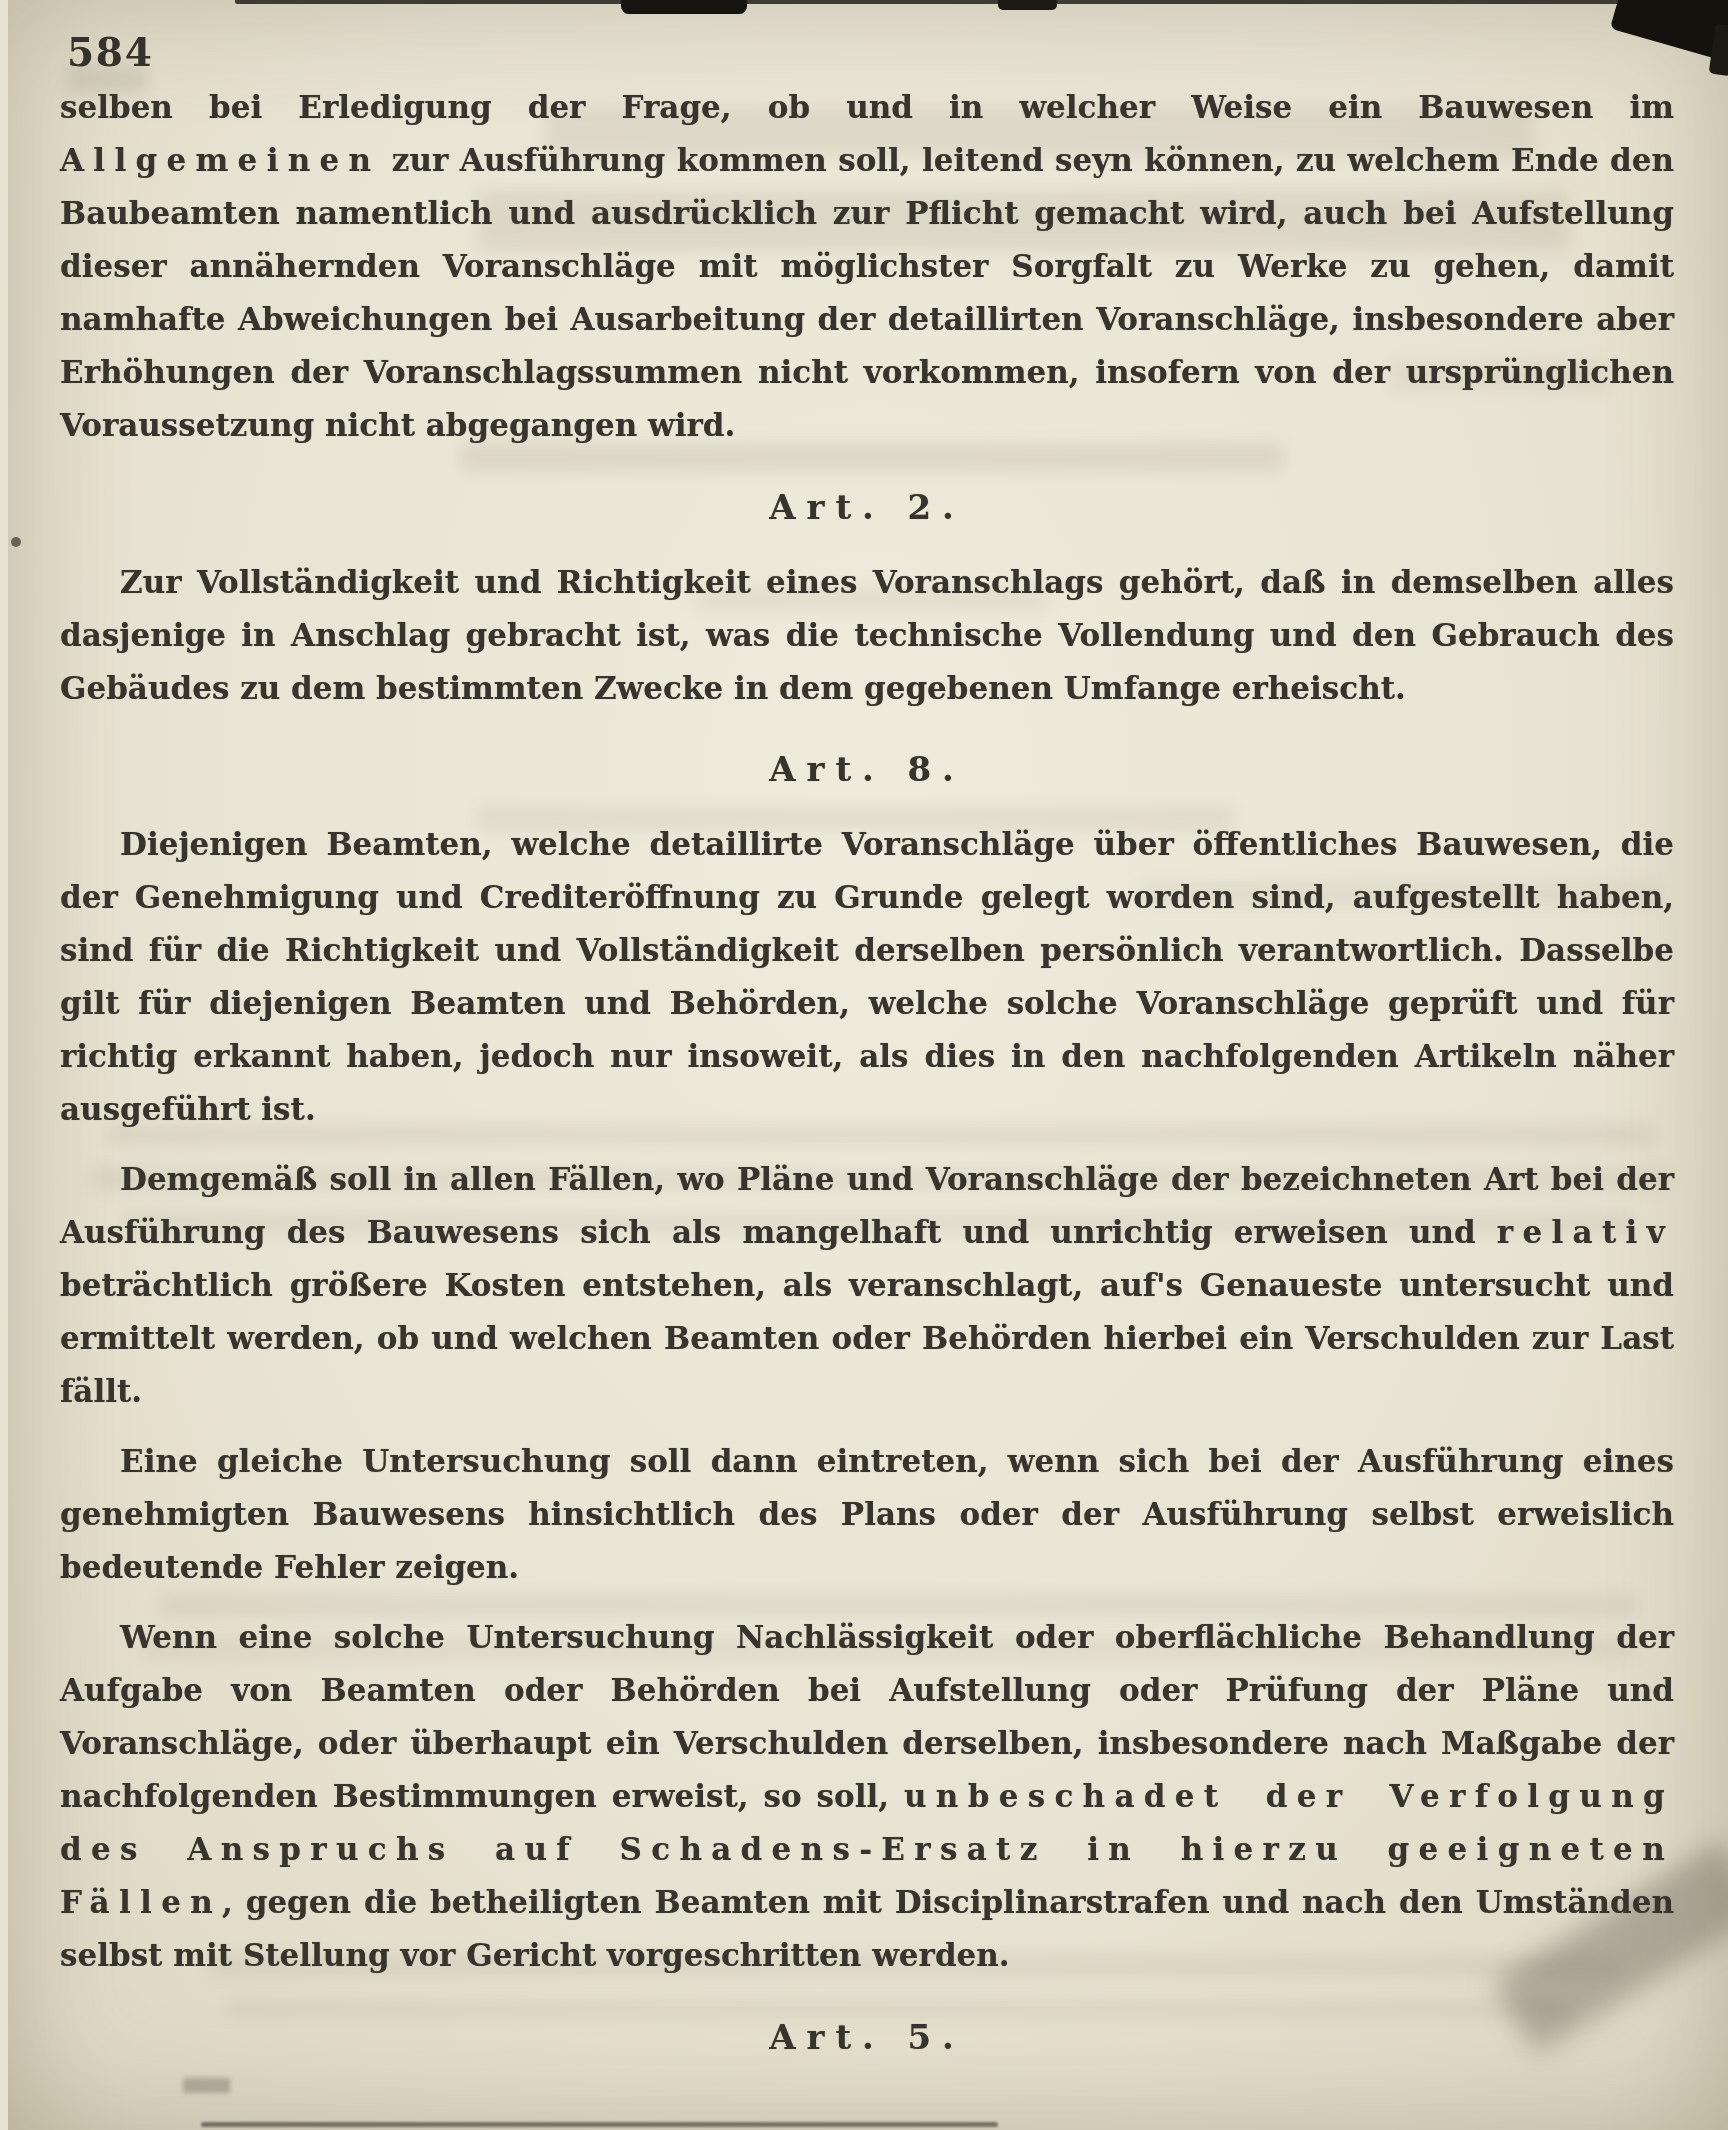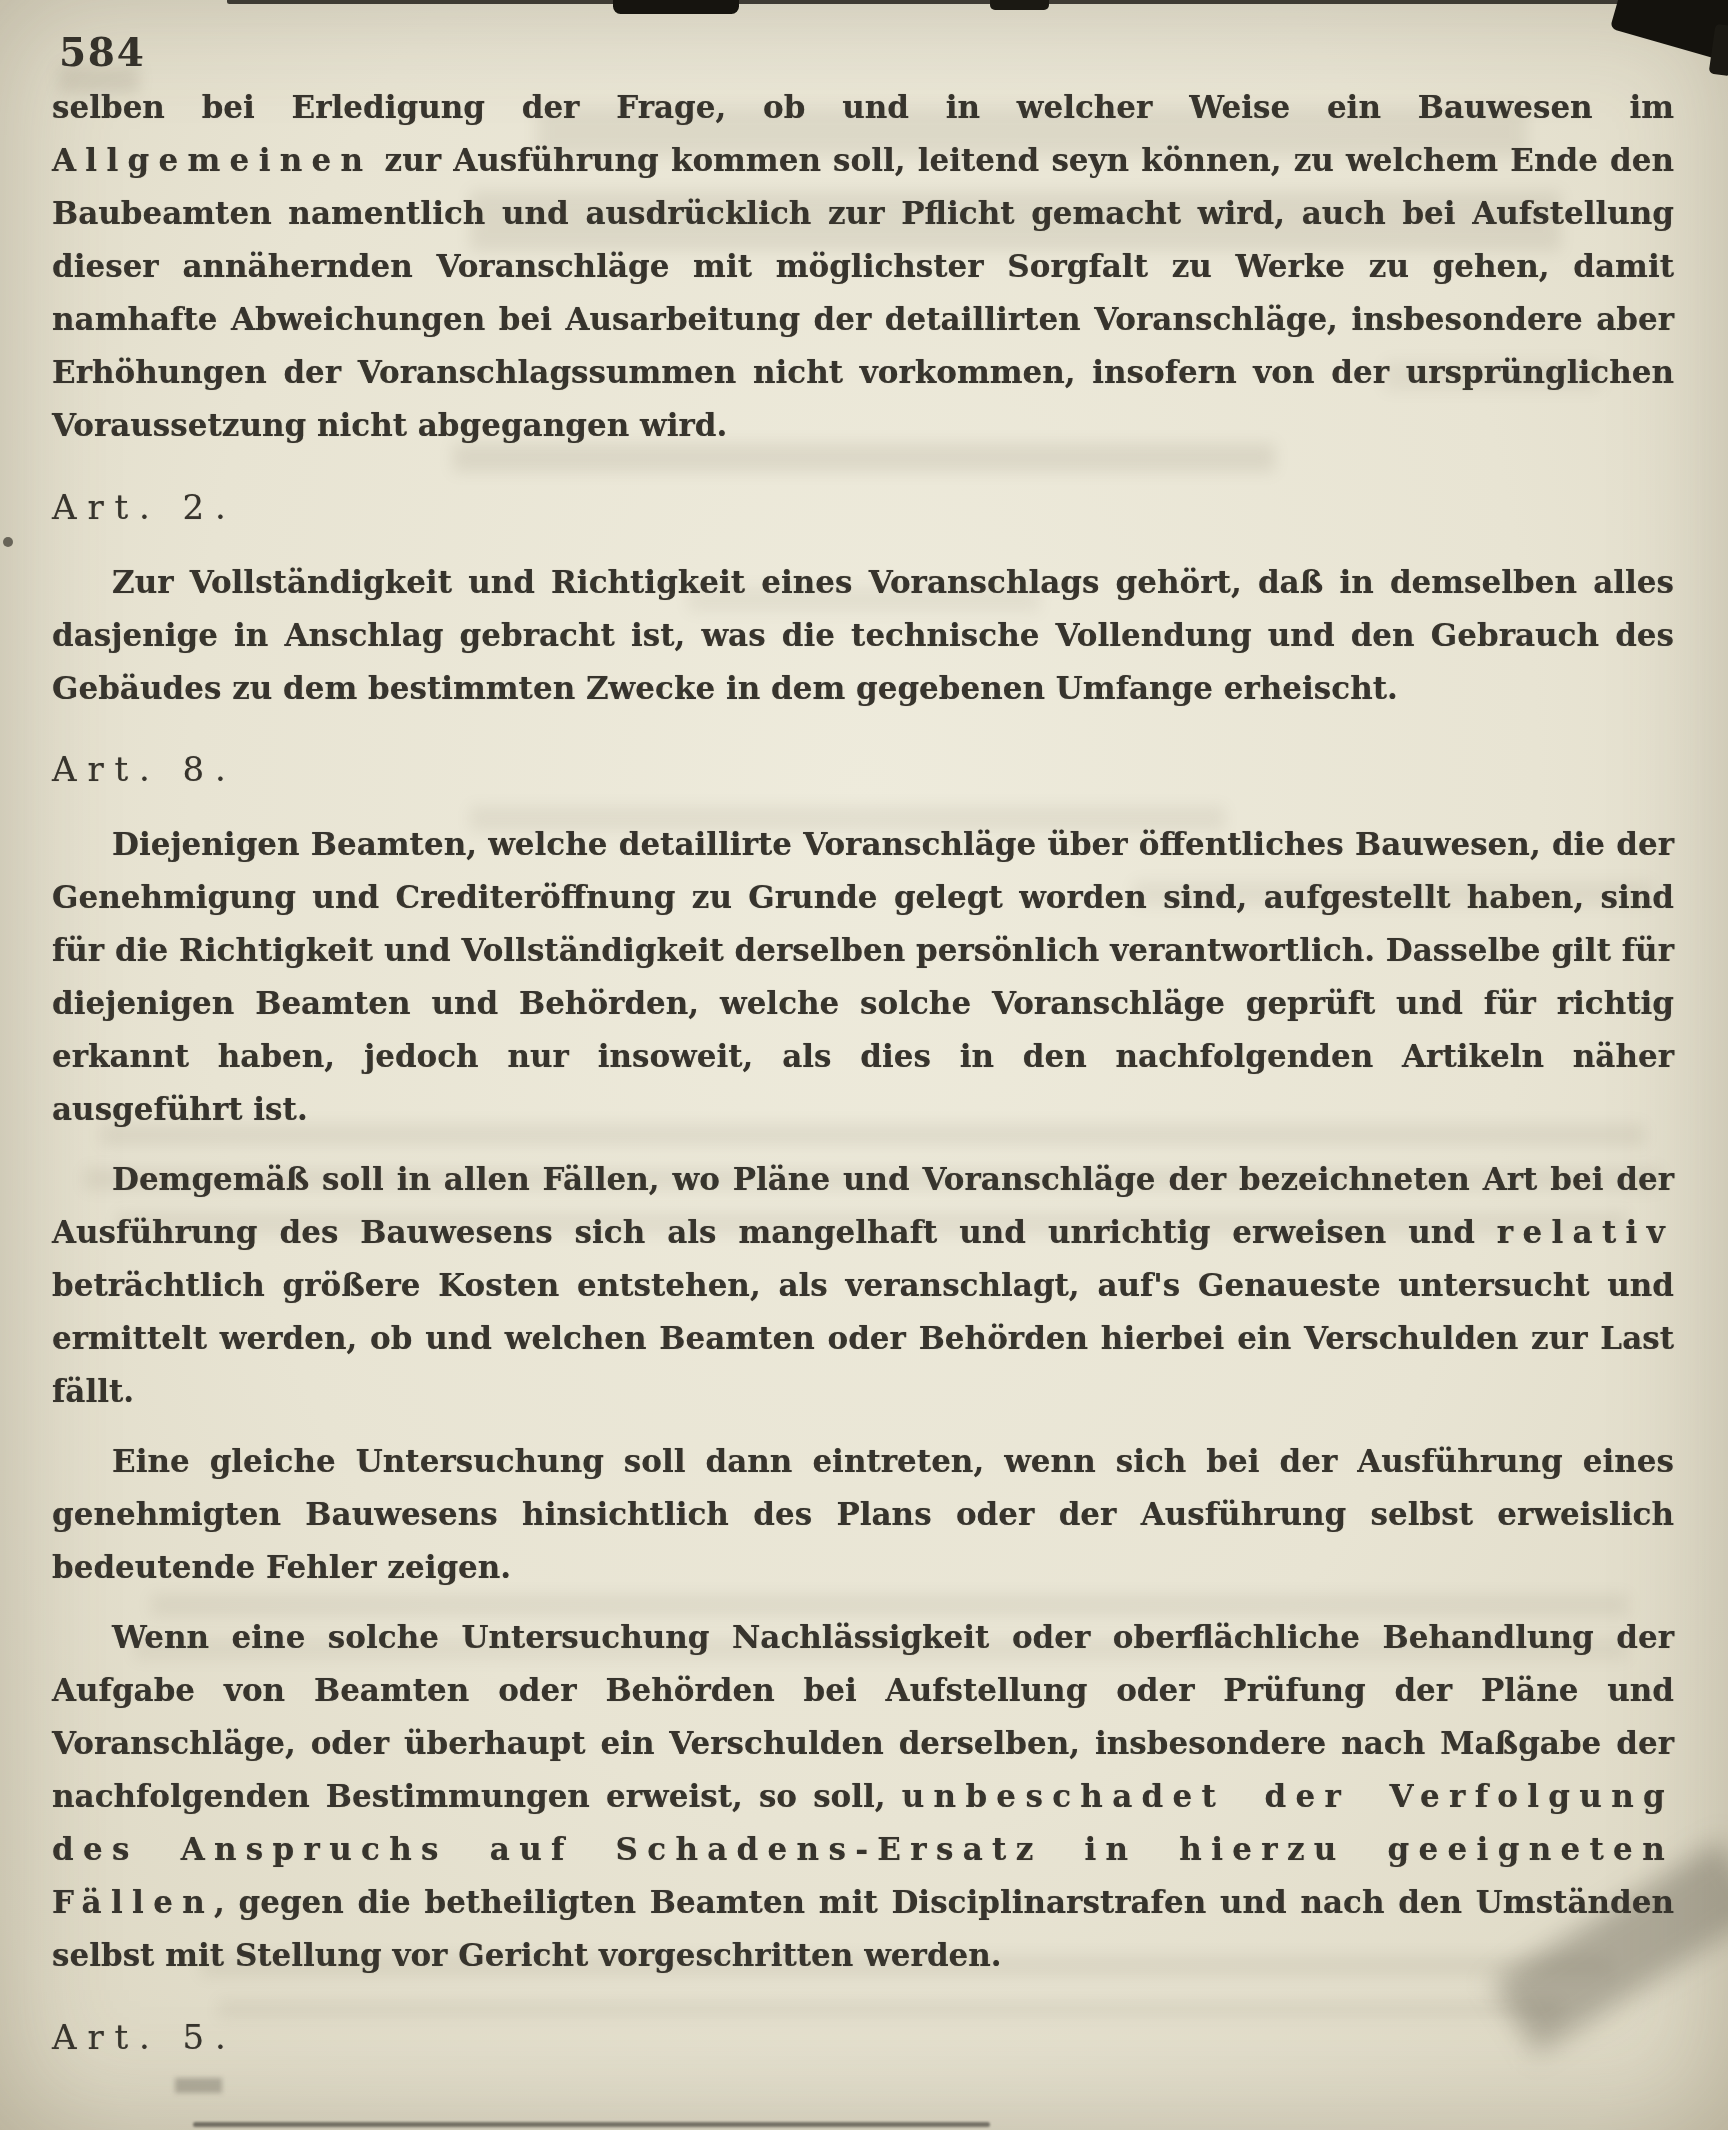--- a/index.html
+++ b/index.html
@@ -7,41 +7,42 @@
     width: 1729px; height: 2130px;
     position: relative;
     overflow: hidden;
     font-family: "DejaVu Serif", serif;
     background: #e7e3d2;
   }
   .page {
     position: absolute; inset: 0;
     background: radial-gradient(ellipse at 50% 38%, #eeebdc 0%, #e8e4d3 55%, #ded9c5 92%, #d6d0ba 100%);
     box-shadow: inset 0 0 117px rgba(95, 84, 60, 0.28);
+    margin-left: 8px;
   }
   .page-number {
     position: absolute; top: 28.5px; left: 59px;
     font-size: 39px; font-weight: bold;
     color: #35322b;
     letter-spacing: 1.7px;
   }
   .body {
     position: absolute; top: 81px; left: 52px; right: 55px;
     color: #37342d;
     font-size: 31px; font-weight: bold;
     line-height: 53px;
     text-align: justify;
     text-shadow: 0 0 0.8px rgba(55, 50, 40, 0.45);
   }
   .body p.paragraph { margin: 0 0 17px 0; }
   .body p.paragraph.indent { text-indent: 60px; }
   .body h2.heading {
     margin: 28.5px 0 22px 0;
-    text-align: left;
-    font-size: 34px; font-weight: normal;
+    text-align: center;
+    font-size: 34px; font-weight: bold;
     letter-spacing: 0.32em;
     text-indent: 0;
   }
   .sperr { letter-spacing: 0.30em; word-spacing: 0.45em; }
 
   
   .bleed {
     position: absolute;
     background: #6e6550;
     filter: blur(7.6px);

